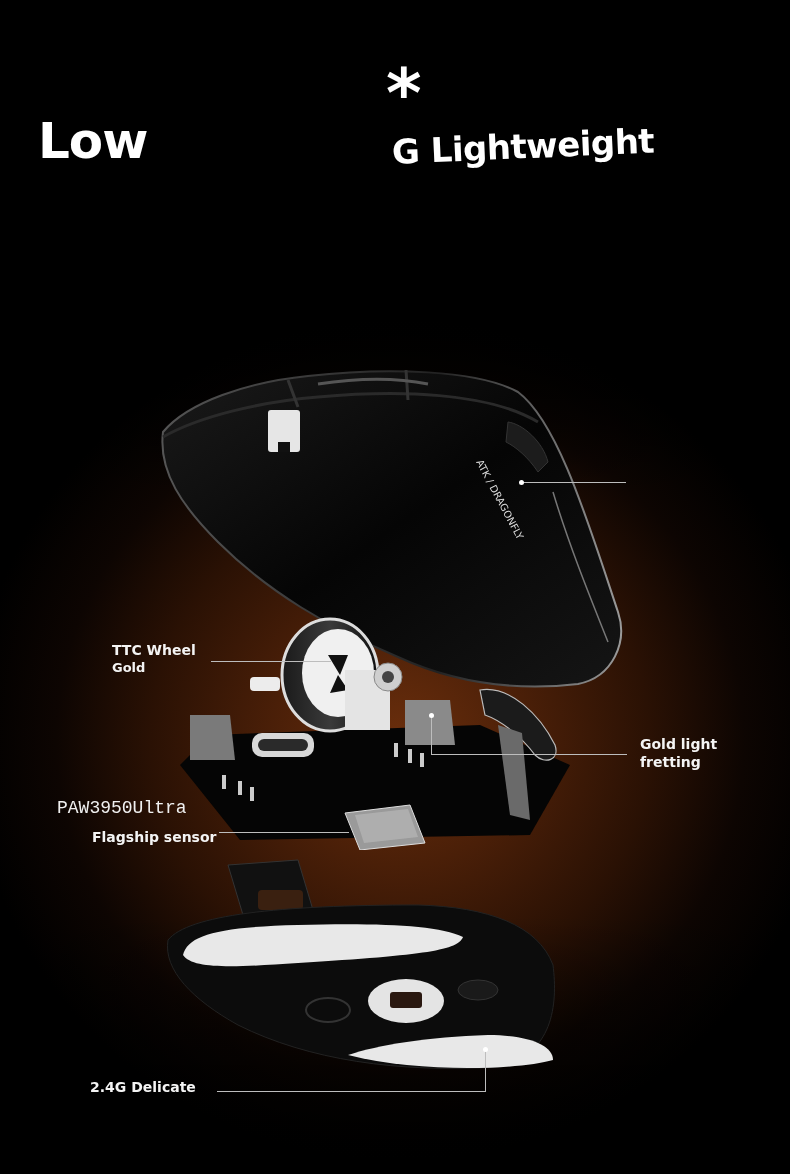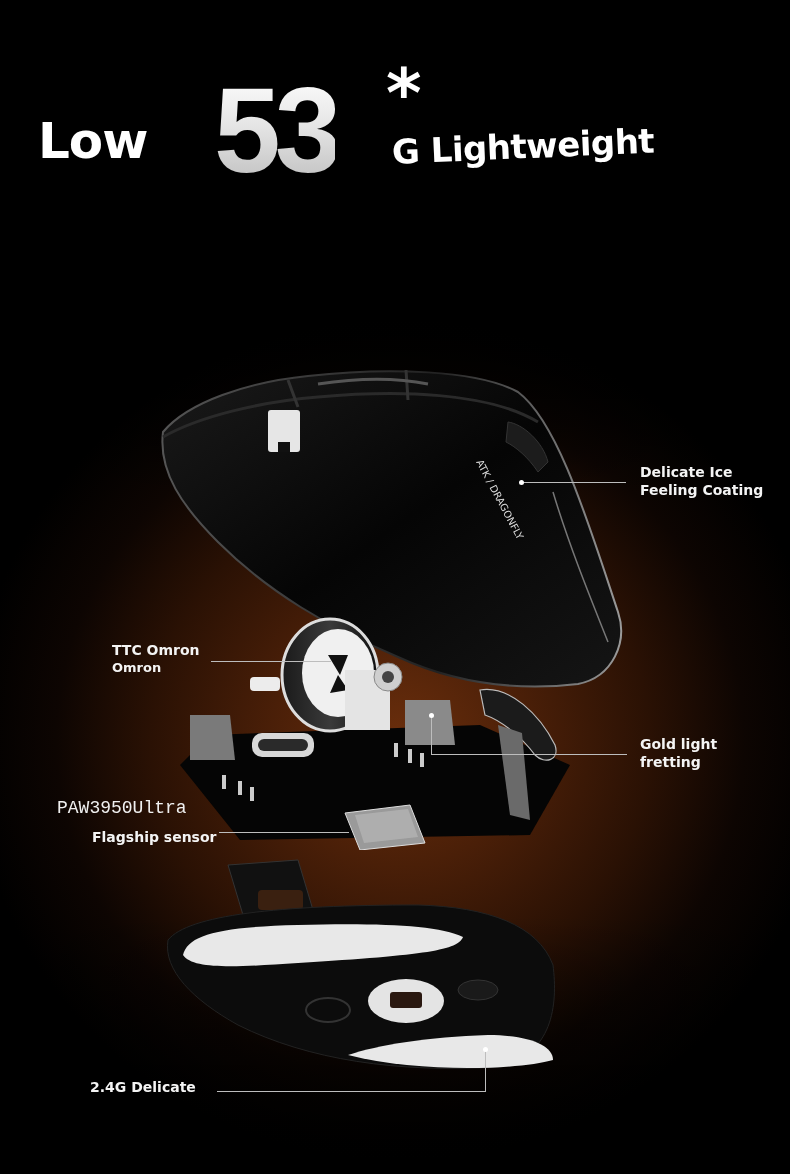--- a/index.html
+++ b/index.html
@@ -43,21 +43,20 @@
     .pcb { left: 150px; top: 615px; width: 480px; height: 235px; z-index: 3; }
     
     .base { left: 158px; top: 855px; width: 400px; height: 215px; z-index: 3; }
   </style>
 </head>
 <body>
 
 <div class="stage">
 
   <div class="abs hl-low">Low</div>
-  <div class="abs hl-num">53</div>
   <div class="abs hl-star">*</div>
   <div class="abs hl-unit">G Lightweight</div>
 
   <svg class="abs shell" viewBox="0 0 470 330">
     <defs>
       <linearGradient id="shellG" x1="0" y1="0" x2="1" y2="1">
         <stop offset="0" stop-color="#1a1a1a"></stop>
         <stop offset="0.5" stop-color="#050505"></stop>
         <stop offset="1" stop-color="#151515"></stop>
       </linearGradient>
@@ -126,28 +125,24 @@
     <path d="M25 100 C30 80 60 72 140 70 C220 68 280 70 305 82 C300 95 270 100 140 108 C80 112 35 115 25 100 Z" fill="#e8e8e8"></path>
     <ellipse cx="248" cy="146" rx="38" ry="22" fill="#e4e4e4"></ellipse>
     <rect x="232" y="137" width="32" height="16" rx="3" fill="#2a1810"></rect>
     <ellipse cx="170" cy="155" rx="22" ry="12" fill="none" stroke="#333" stroke-width="2"></ellipse>
     <ellipse cx="320" cy="135" rx="20" ry="10" fill="#1a1a1a" stroke="#333"></ellipse>
     <path d="M190 200 C220 190 270 182 330 180 C370 180 395 190 395 205 C360 215 260 218 190 200 Z" fill="#e8e8e8"></path>
   </svg>
 
   <div class="abs dot" style="left:519px;top:480px"></div>
   <div class="abs line" style="left:522px;top:482px;width:104px"></div>
-  <div class="abs label" style="left:640px;top:463px">
-    <div>Delicate Ice</div>
-    <div>Feeling Coating</div>
-  </div>
 
   <div class="abs label" style="left:112px;top:641px">
-    <div>TTC Omron</div>
-    <div class="label-sub">Omron</div>
+    <div>TTC Wheel</div>
+    <div class="label-sub">Gold</div>
   </div>
   <div class="abs line" style="left:211px;top:661px;width:120px"></div>
 
   <div class="abs dot" style="left:429px;top:713px"></div>
   <div class="abs vline" style="left:431px;top:715px;height:39px"></div>
   <div class="abs line" style="left:431px;top:754px;width:196px"></div>
   <div class="abs label" style="left:640px;top:735px">
     <div>Gold light</div>
     <div>fretting</div>
   </div>

